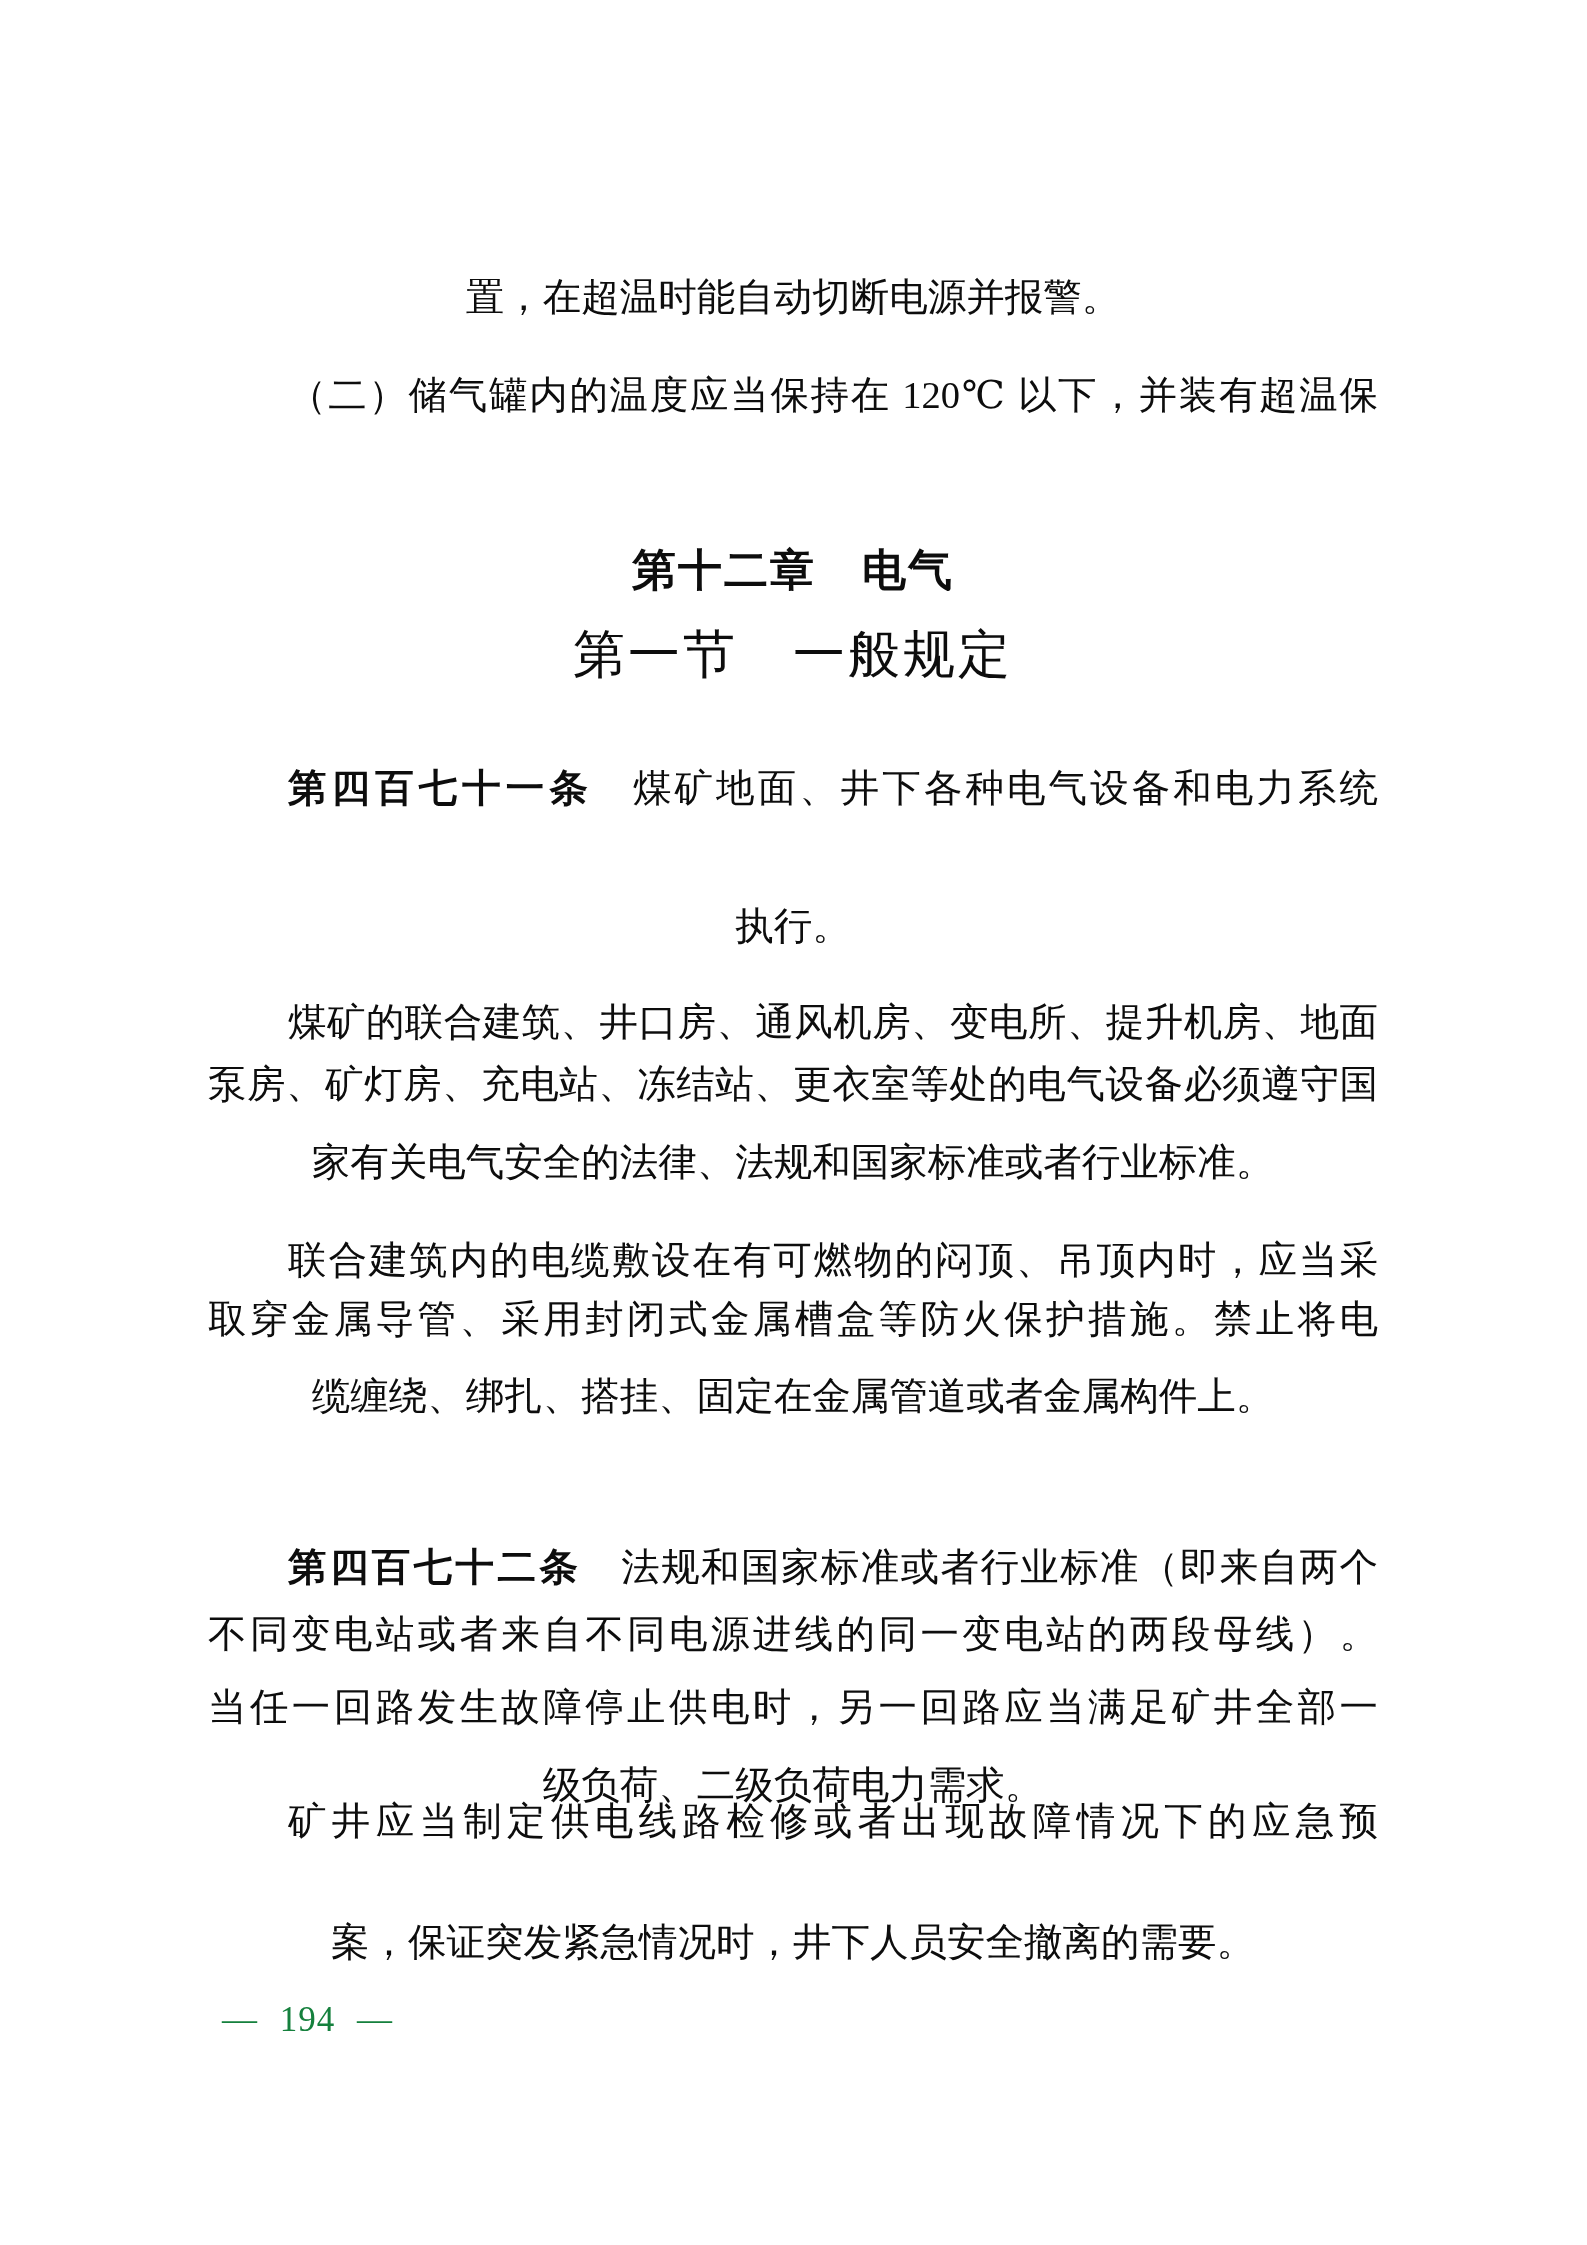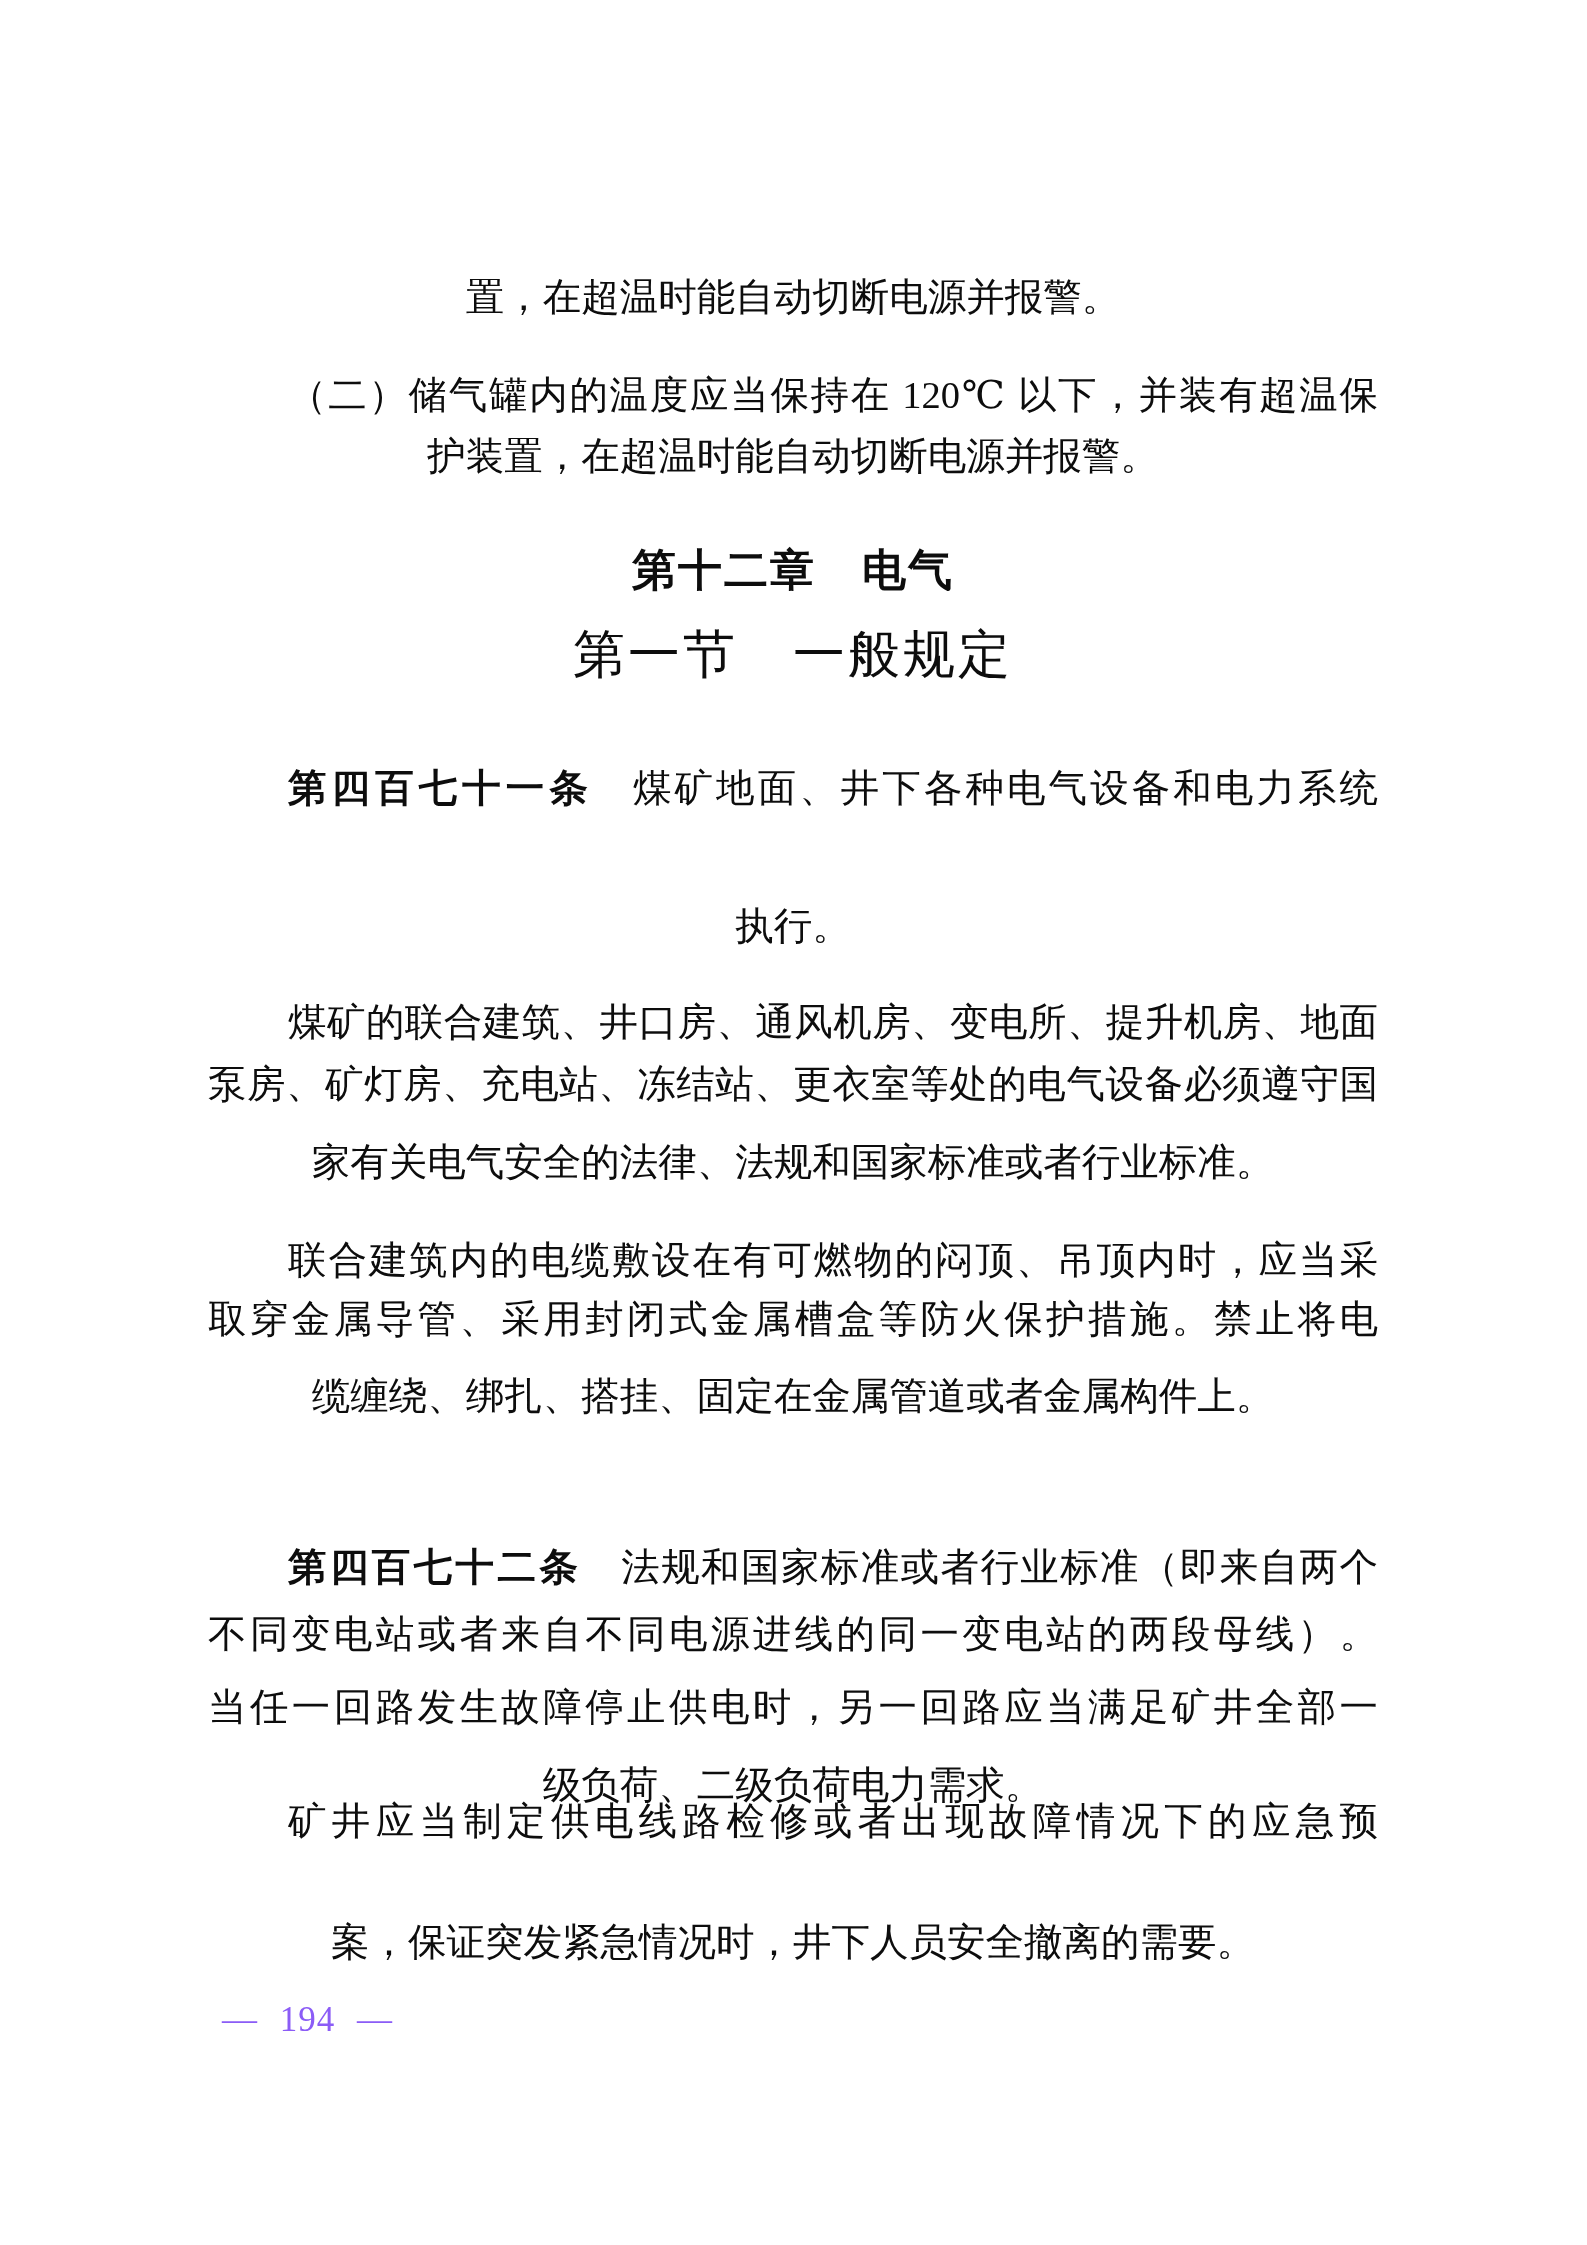--- a/index.html
+++ b/index.html
@@ -57,31 +57,30 @@
     letter-spacing: 3px;
   }
   .footer {
     position: absolute;
     left: 222px;
     top: 2001px;
     font-size: 35px;
     line-height: 1.1;
     letter-spacing: 1px;
     word-spacing: 12px;
-    color: #8b5cf6;
+    color: #15803d;
   }
 </style>
 </head>
 <body>
 
 <div class="page">
 
   <div class="line" style="top:274px">置，在超温时能自动切断电源并报警。</div>
   <div class="line fill indent" style="top:356px">（二）储气罐内的温度应当保持在 120℃ 以下，并装有超温保</div>
-  <div class="line" style="top:433px">护装置，在超温时能自动切断电源并报警。</div>
 
   <div class="chapter" style="top:549px">第十二章　电气</div>
   <div class="section" style="top:626px">第一节　一般规定</div>
 
   <div class="line fill indent" style="top:749px"><span class="artnum">第四百七十一条</span><span>煤矿地面、井下各种电气设备和电力系统</span></div>
   <div class="line" style="top:903px">执行。</div>
 
   <div class="line fill indent" style="top:983px">煤矿的联合建筑、井口房、通风机房、变电所、提升机房、地面</div>
   <div class="line fill" style="top:1061px">泵房、矿灯房、充电站、冻结站、更衣室等处的电气设备必须遵守国</div>
   <div class="line" style="top:1139px">家有关电气安全的法律、法规和国家标准或者行业标准。</div>

